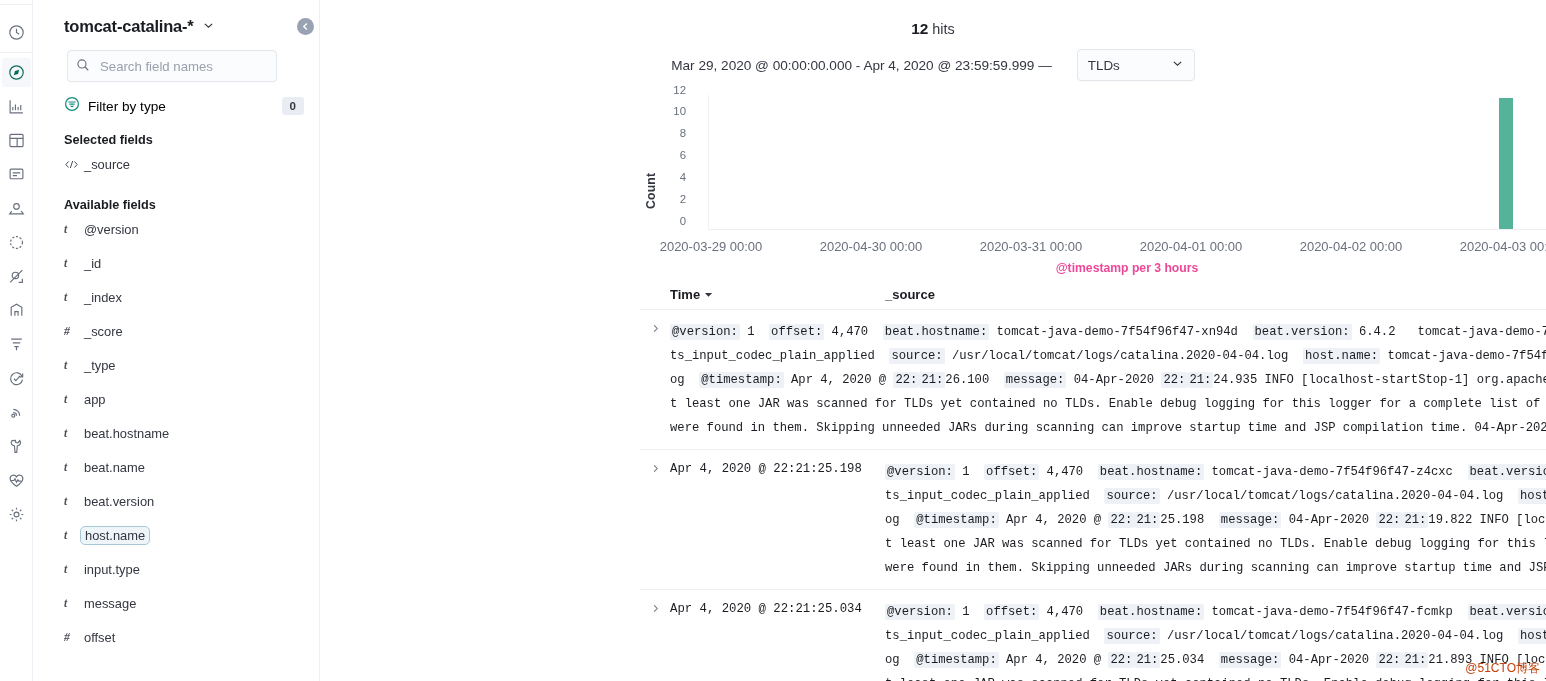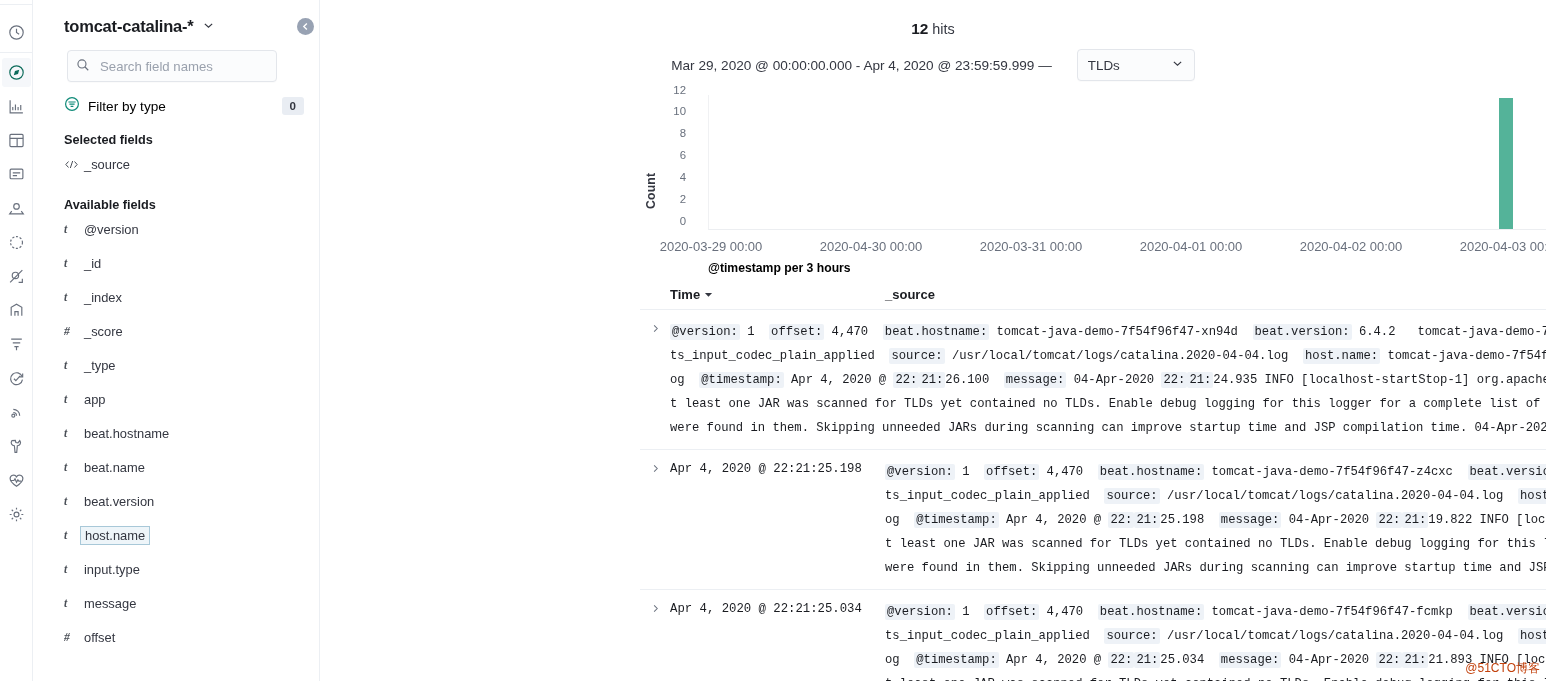--- a/index.html
+++ b/index.html
@@ -111,21 +111,21 @@
     font-size: 11.5px; font-weight: 700;
     color: #4a4f57;
     font-family: "Liberation Serif", serif;
     font-style: italic;
     text-align: left;
   }
   .field-item .fname { color: #343741; }
   .field-item.highlight .fname {
     border: 1px solid #a8c8d8;
     background: #eef5f9;
-    border-radius: 0;
+    border-radius: 5px;
     padding: 1px 4px;
     margin: -1px -4px;
   }
   .cal-icon, .hash-icon, .src-icon { display:block; color:#4a4f57; }
 
   .collapse-btn {
     position: absolute; right: 5px; top: 18px;
     width: 17px; height: 17px; border-radius: 50%;
     background: #98a2b3; color: #ffffff;
     display: flex; align-items: center; justify-content: center;
@@ -185,21 +185,22 @@
     border-left: 1px solid #ffffff;
     border-right: 1px solid #ffffff;
   }
   .x-ticks { position: absolute; left: 388px; right: 0; top: 150px; height: 18px; }
   .x-tick {
     position: absolute; font-size: 13px; color: #69707d;
     transform: translateX(-50%); white-space: nowrap;
   }
   .x-axis-label {
     position: absolute; left: 388px; right: 0; top: 172px;
-    font-size: 12.2px; font-weight: 700; color: #000000;
+    text-align: center;
+    font-size: 12.2px; font-weight: 700; color: #ec4899;
   }
 
   
   .doc-table { position: absolute; left: 320px; right: 0; top: 280px; bottom: 0; overflow: hidden; }
   .doc-header {
     display: flex; align-items: center;
     height: 30px;
     border-bottom: 1px solid #eceff3;
     font-size: 13px; font-weight: 700; color: #1a1c21;
   }

